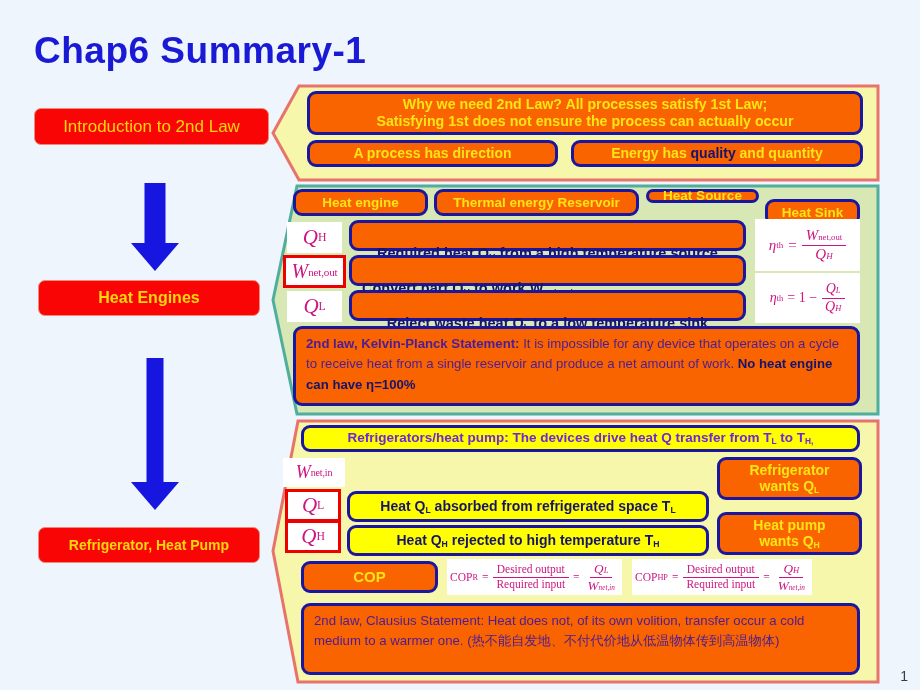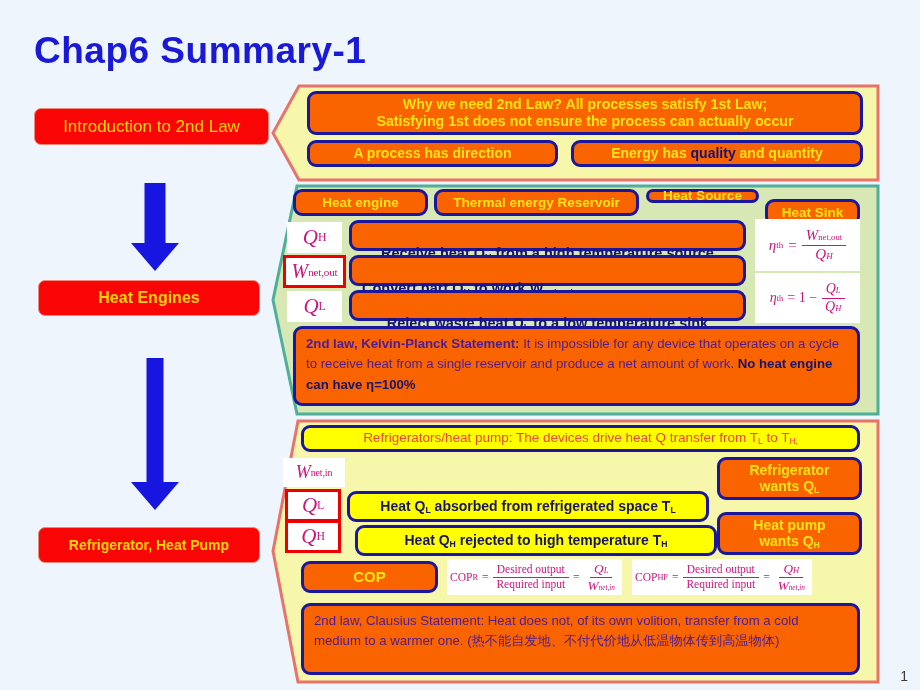--- a/index.html
+++ b/index.html
@@ -60,21 +60,21 @@
   #sec-rf{left:271px;top:419px;width:609px;height:265px;}
 
   
   .rb{
     position:absolute;box-sizing:border-box;
     border:3px solid #1a179e;border-radius:9px;
     display:flex;align-items:center;justify-content:center;
     text-align:center;line-height:1.18;
   }
   .rb.orange{background:#f96300;color:#ffe414;font-weight:bold;}
-  .rb.yellow{background:#ffff00;color:#ef4444;font-weight:normal;}
+  .rb.yellow{background:#ffff00;color:#6d28d9;font-weight:bold;}
   .rb.yellow-navy{background:#ffff00;color:#16146b;font-weight:bold;}
 
   
   .chip{
     position:absolute;box-sizing:border-box;background:#ffffff;
     display:flex;align-items:center;justify-content:center;
     color:#cc1580;font-family:"Liberation Serif", serif;font-style:italic;
   }
   .chip.redbox{border:3px solid #ee0000;}
   .chip sub, .chip .sb{
@@ -177,21 +177,21 @@
       <div class="chip redbox" style="left:12px;top:71px;width:63px;height:33px;font-size:20px;">
         <span class="var">W</span>
           <span class="sb">net,out</span>
       </div>
       <div class="chip" style="left:16px;top:107px;width:55px;height:31px;font-size:21px;">
         <span class="var">Q</span>
           <span class="sb">L</span>
       </div>
 
       <div class="rb orange" style="left:78px;top:36px;width:397px;height:31px;font-size:14.5px;">
-        <span class="navy"><span>Receive  heat Q</span><sub>H</sub><span> from a high temperature source</span></span>
+        <span class="navy"><span>Required  heat Q</span><sub>H</sub><span> from a high temperature source</span></span>
       </div>
       <div class="rb orange" style="left:78px;top:71px;width:397px;height:31px;font-size:14.5px;">
         <span class="navy" style="width:100%;text-align:left;padding-left:10px;box-sizing:border-box;"><span>Convert part Q</span><sub>H</sub><span> to work W</span><sub>net,out</sub></span>
       </div>
       <div class="rb orange" style="left:78px;top:106px;width:397px;height:31px;font-size:14.5px;">
         <span class="navy"><span>Reject waste heat Q</span><sub>L</sub><span> to a low temperature sink</span></span>
       </div>
 
       <div class="eta-chip" style="left:484px;top:35px;width:105px;height:52px;font-size:15px;">
         <span style="font-style:italic;">η</span>
@@ -239,21 +239,21 @@
           <span class="sb">L</span>
       </div>
       <div class="chip redbox" style="left:14px;top:102px;width:56px;height:32px;font-size:21px;border-top-width:2px;">
         <span class="var">Q</span>
           <span class="sb">H</span>
       </div>
 
       <div class="rb yellow-navy" style="left:76px;top:72px;width:362px;height:31px;font-size:14px;">
         <span><span>Heat Q</span><sub>L</sub><span> absorbed from refrigerated space T</span><sub>L</sub></span>
       </div>
-      <div class="rb yellow-navy" style="left:84px;top:106px;width:362px;height:31px;font-size:14px;">
+      <div class="rb yellow-navy" style="left:76px;top:106px;width:362px;height:31px;font-size:14px;">
         <span><span>Heat Q</span><sub>H</sub><span> rejected to high temperature T</span><sub>H</sub></span>
       </div>
 
       <div class="rb orange" style="left:446px;top:38px;width:145px;height:43px;font-size:14px;flex-direction:column;">
         <div>Refrigerator</div>
         <div><span>wants  Q</span><sub>L</sub></div>
       </div>
       <div class="rb orange" style="left:446px;top:93px;width:145px;height:43px;font-size:14px;flex-direction:column;">
         <div>Heat pump</div>
         <div><span>wants  Q</span><sub>H</sub></div>
@@ -287,19 +287,19 @@
           <span class="den">Required input</span>
         </span>
         <span style="margin:0 4px;">=</span>
         <span class="frac" style="font-style:italic;font-size:1.15em;">
           <span class="num"><span>Q</span><span class="sb" style="font-size:.65em;font-style:italic;">H</span></span>
           <span class="den"><span>W</span><span class="sb" style="font-size:.55em;">net,in</span></span>
         </span>
       </div>
 
       <div class="rb orange" style="left:30px;top:184px;width:559px;height:72px;font-size:13.2px;padding:5px 10px;text-align:left;display:block;line-height:1.52;">
-        <span class="yel" style="font-weight:normal;">2nd law, Clausius  Statement:</span><span class="yel" style="font-weight:normal;"> Heat does not, of its own  volition,  transfer from  a cold  medium  to a warmer  one. (热不能自发地、不付代价地从低温物体传到高温物体)</span>
+        <span class="yel" style="font-weight:normal;">2nd law, Clausius  Statement:</span><span class="yel" style="font-weight:normal;"> Heat does not, of its own  volition,  transfer occur  a cold  medium  to a warmer  one. (热不能自发地、不付代价地从低温物体传到高温物体)</span>
       </div>
     </div>
   </div>
 
   <div id="page-number">1</div>
 </div>
 
 </body></html>

